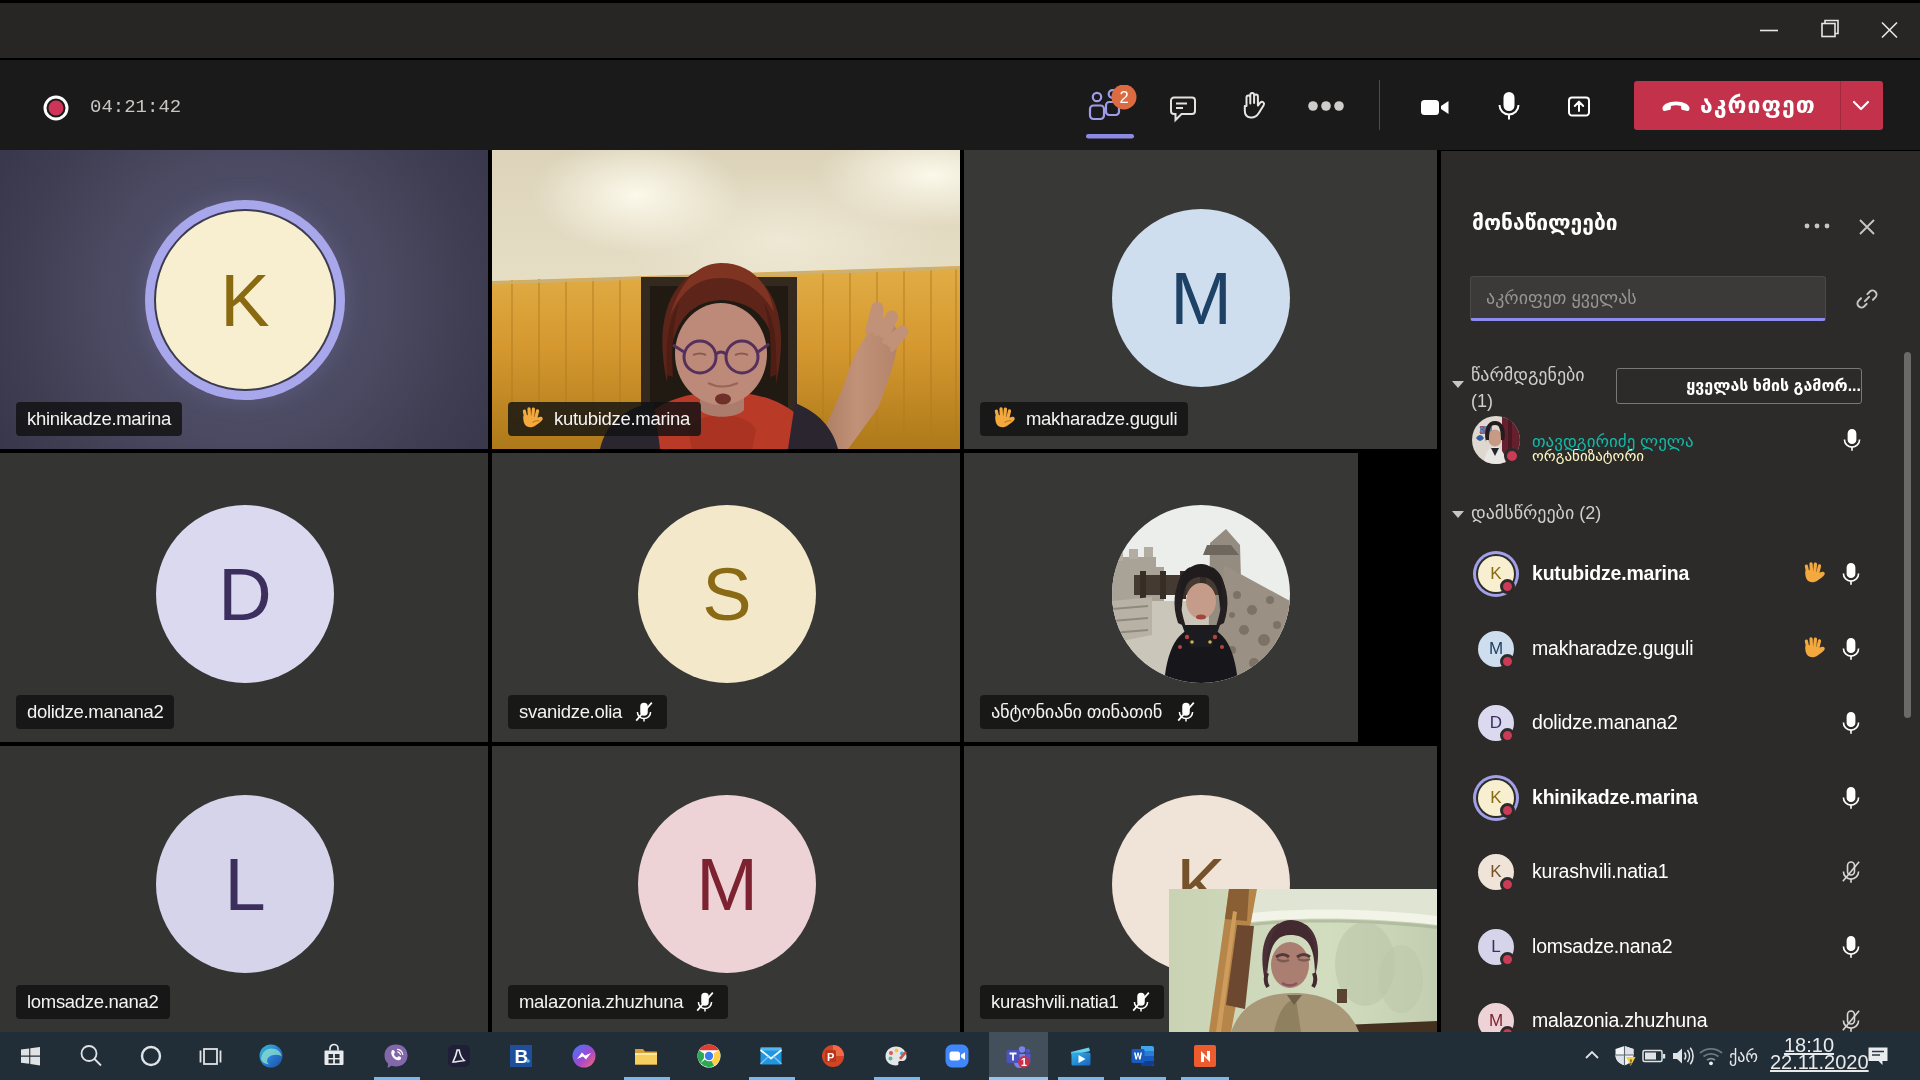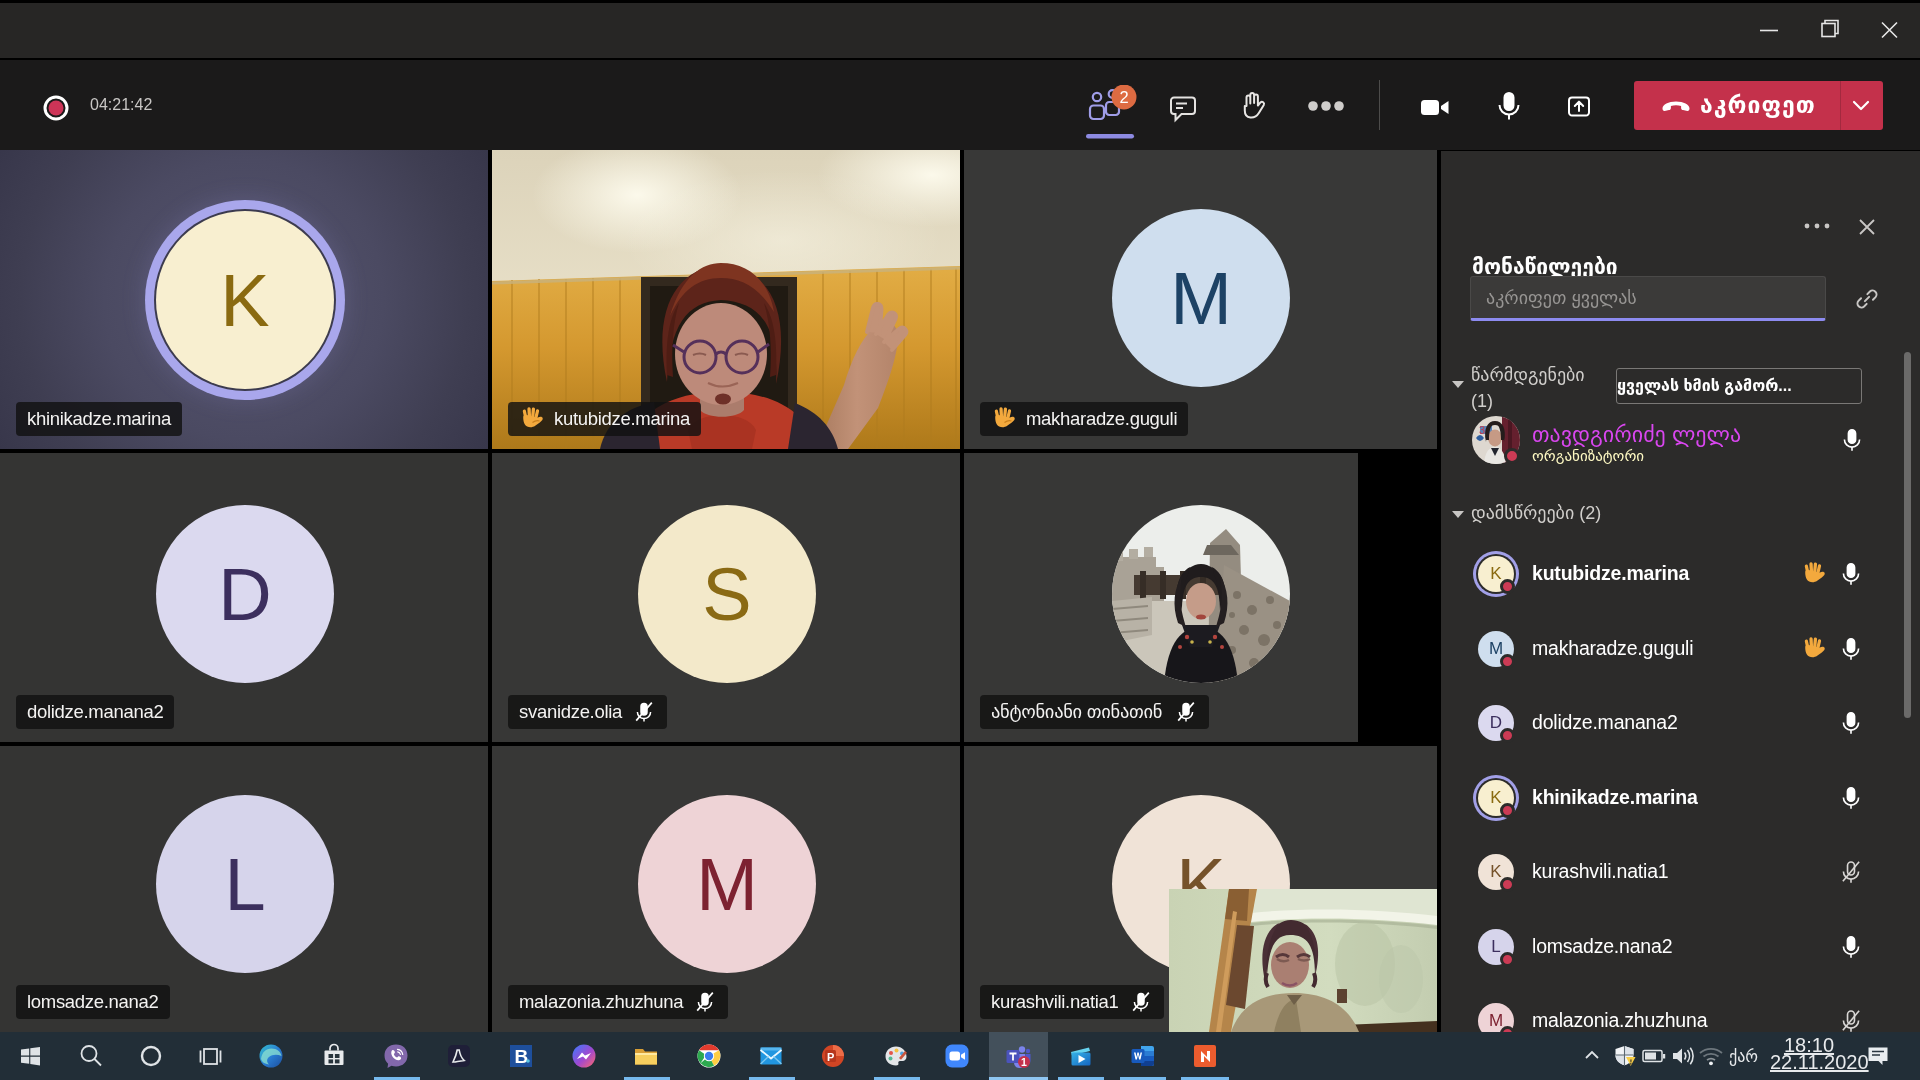--- a/index.html
+++ b/index.html
@@ -51,21 +51,21 @@
       <rect x="70" y="9.5" width="13" height="13"></rect>
       <path d="M73 9.5 v-3 h13 v13 h-3"></path>
       <path d="M130 8.5 l15 15 M145 8.5 l-15 15"></path>
     </g>
   </svg>
 
   <svg class="abs" style="left:40px;top:92px" width="32" height="32" viewBox="0 0 32 32">
     <circle cx="16" cy="16" r="11" fill="none" stroke="#fff" stroke-width="3"></circle>
     <circle cx="16" cy="16" r="7.5" fill="#cd3457"></circle>
   </svg>
-  <div class="abs" style="left:90px;top:96px;color:#c8c6c4;font-size:16px;">04:21:42</div>
+  <div class="abs" style="left:90px;top:96px;color:#c8c6c4;font-size:19px;font-family:Liberation Mono, monospace;">04:21:42</div>
 
   <svg class="abs" style="left:1086px;top:85px" width="54" height="58" viewBox="0 0 54 58">
     <g fill="none" stroke="#a09de8" stroke-width="2.2">
       <circle cx="11" cy="12" r="4.2"></circle>
       <rect x="4" y="20.5" width="14" height="13.5" rx="3.5"></rect>
       <circle cx="26.5" cy="9" r="3.8"></circle>
       <rect x="20" y="17" width="13" height="13" rx="3.2"></rect>
     </g>
     <circle cx="38" cy="12" r="12.5" fill="#dd6b42"></circle>
     <text x="38" y="18" text-anchor="middle" font-size="16.5" fill="#fff">2</text>
@@ -359,21 +359,21 @@
       <path d="M96 92 C90 66 94 42 110 34 C99 50 96 70 98 92 Z" fill="#4a2f36"></path>
       <path d="M146 88 C152 64 150 44 136 35 C146 50 148 68 146 88 Z" fill="#4a2f36"></path>
       <path d="M107 68 q7 -5 13 0 M128 68 q7 -5 13 0" stroke="#57383a" stroke-width="3" fill="none"></path>
       <path d="M108 70 q6 4 12 1 M129 70 q6 3 12 0" stroke="#7d5a52" stroke-width="2.5" fill="none"></path>
       <path d="M113 94 q8 5 15 0" stroke="#8a5364" stroke-width="2.5" fill="none"></path>
       <path d="M98 84 q-3 8 1 14 M145 84 q3 8 -1 14" stroke="#432a30" stroke-width="4" fill="none"></path>
     </svg>
   </div>
 
   <div class="abs" id="panel">
-    <div class="abs" style="left:31px;top:60px;color:#fff;font-size:21px;font-weight:bold;margin-top:44px;">მონაწილეები</div>
+    <div class="abs" style="left:31px;top:60px;color:#fff;font-size:21px;font-weight:bold;">მონაწილეები</div>
     <svg class="abs" style="left:360px;top:68px" width="32" height="14" viewBox="0 0 32 14">
       <g fill="#c8c6c4">
           <circle cx="6" cy="7" r="2.4"></circle>
           <circle cx="16" cy="7" r="2.4"></circle>
           <circle cx="26" cy="7" r="2.4"></circle>
         </g>
     </svg>
     <svg class="abs" style="left:415px;top:65px" width="22" height="22" viewBox="0 0 22 22">
       <path d="M4 4 l14 14 M18 4 l-14 14" stroke="#c8c6c4" stroke-width="1.8" fill="none"></path>
     </svg>
@@ -385,21 +385,21 @@
         <path d="M10.2 13.8 L13.8 10.2"></path>
         <path d="M12.3 7.8 l2.2 -2.2 a3.4 3.4 0 0 1 4.8 4.8 l-2.2 2.2"></path>
         <path d="M11.7 16.2 l-2.2 2.2 a3.4 3.4 0 0 1 -4.8 -4.8 l2.2 -2.2"></path>
       </g>
     </svg>
 
     <svg class="abs" style="left:10px;top:228px" width="14" height="10" viewBox="0 0 14 10">
         <path d="M1 2 h12 l-6 7 z" fill="#c8c6c4"></path>
       </svg>
     <div class="abs" style="left:30px;top:211px;color:#d0cecb;font-size:18px;line-height:26px;">წარმდგენები<br>(1)</div>
-    <div class="abs" style="left:175px;top:217px;width:246px;height:36px;border:1px solid #7a7876;border-radius:3px;text-align:left;line-height:34px;color:#fff;font-size:16px;font-weight:bold;">ყველას ხმის გამორ...</div>
+    <div class="abs" style="left:175px;top:217px;width:246px;height:36px;border:1px solid #7a7876;border-radius:3px;text-align:right;line-height:34px;color:#fff;font-size:16px;font-weight:bold;">ყველას ხმის გამორ...</div>
 
     <svg class="abs" style="left:31px;top:265px" width="48" height="48" viewBox="0 0 48 48">
       <defs>
           <clipPath id="oav">
             <circle cx="24" cy="24" r="24"></circle>
           </clipPath>
         </defs>
       <g clip-path="url(#oav)">
         <rect width="48" height="48" fill="#ded8d0"></rect>
         <rect x="30" width="18" height="48" fill="#65202e"></rect>
@@ -409,21 +409,21 @@
         <text x="7" y="18" font-size="11" fill="#c43a4a">3</text>
         <path d="M12 48 C13 36 17 31 23 31 C29 31 33 37 34 48 Z" fill="#e9e7e3"></path>
         <path d="M19 32 l4 8 l4 -8 Z" fill="#22252e"></path>
         <ellipse cx="23" cy="22" rx="7" ry="8.5" fill="#c69a85"></ellipse>
         <path d="M14 26 C11 12 16 5 23 5 C30 5 35 12 32 26 C31 12 28 9 23 9 C18 9 15 12 14 26 Z" fill="#241d1c"></path>
         <path d="M14 24 c-1 -10 2 -16 9 -18 c-5 4 -6 10 -6 18 Z" fill="#241d1c"></path>
         <path d="M32 24 c1 -10 -2 -16 -9 -18 c5 4 6 10 6 18 Z" fill="#241d1c"></path>
       </g>
     </svg>
     <div class="dot" style="left:63px;top:297px;width:16px;height:16px;"></div>
-    <div class="abs" style="left:91px;top:271px;color:#d946ef;font-size:22px;">თავდგირიძე ლელა</div>
+    <div class="abs" style="left:91px;top:280px;color:#14b8a6;font-size:17px;">თავდგირიძე ლელა</div>
     <div class="abs" style="left:91px;top:296px;color:#fef9c3;font-size:15px;">ორგანიზატორი</div>
     <svg class="abs" style="left:398px;top:276px" width="26" height="26" viewBox="0 0 24 24">
       <g stroke="#fff" stroke-width="1.5" fill="none">
         <rect x="8.7" y="2.6" width="6.6" height="12.4" rx="3.3" fill="#fff"></rect>
         <path d="M5 11.6 a7 7 0 0 0 14 0"></path>
           <path d="M12 18.6 v3.4"></path>
       </g>
     </svg>
 
     <svg class="abs" style="left:10px;top:358px" width="14" height="10" viewBox="0 0 14 10">

